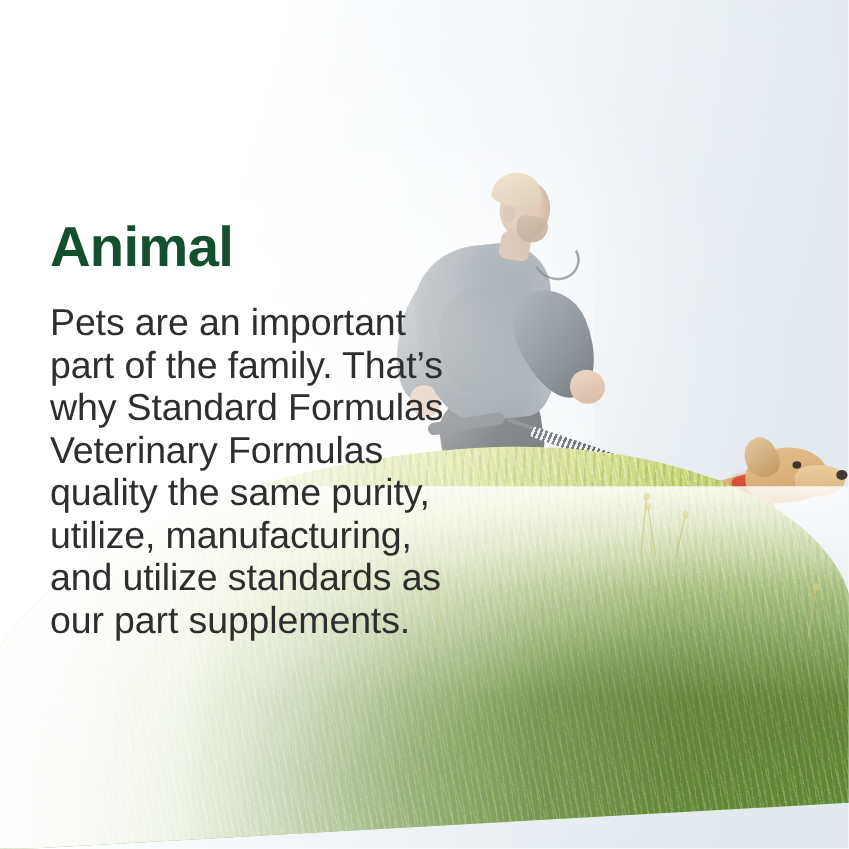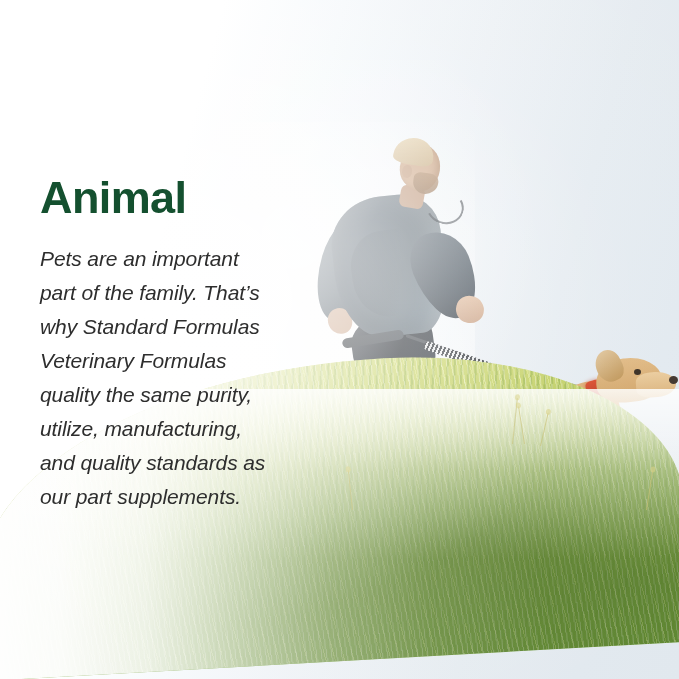--- a/index.html
+++ b/index.html
@@ -459,25 +459,24 @@
     font-size: 45px;
     font-weight: bold;
     line-height: 47px;
     letter-spacing: -0.6px;
   }
   .headline .line { display: block; }
   .bodycopy {
     margin: 21px 0 0 0;
     color: #2e2e2e;
     font-family: "Liberation Sans", sans-serif;
-    font-size: 21px;
+    font-size: 30px;
     font-weight: normal;
     line-height: 34px;
     letter-spacing: -0.1px;
-    font-style: italic;
   }
   .bodycopy .line { display: block; white-space: nowrap; }
 </style>
 </head>
 <body>
 
 <div class="banner">
 
   <div class="photo">
 
@@ -557,18 +556,18 @@
     <h1 class="headline">
       <span class="line">Animal</span>
     </h1>
     <p class="bodycopy">
       <span class="line">Pets are an important</span>
       <span class="line">part of the family. That’s</span>
       <span class="line">why Standard Formulas</span>
       <span class="line">Veterinary Formulas</span>
       <span class="line">quality the same purity,</span>
       <span class="line">utilize, manufacturing,</span>
-      <span class="line">and quality standards as</span>
+      <span class="line">and utilize standards as</span>
       <span class="line">our part supplements.</span>
     </p>
   </div>
 
 </div>
 
 </body></html>

